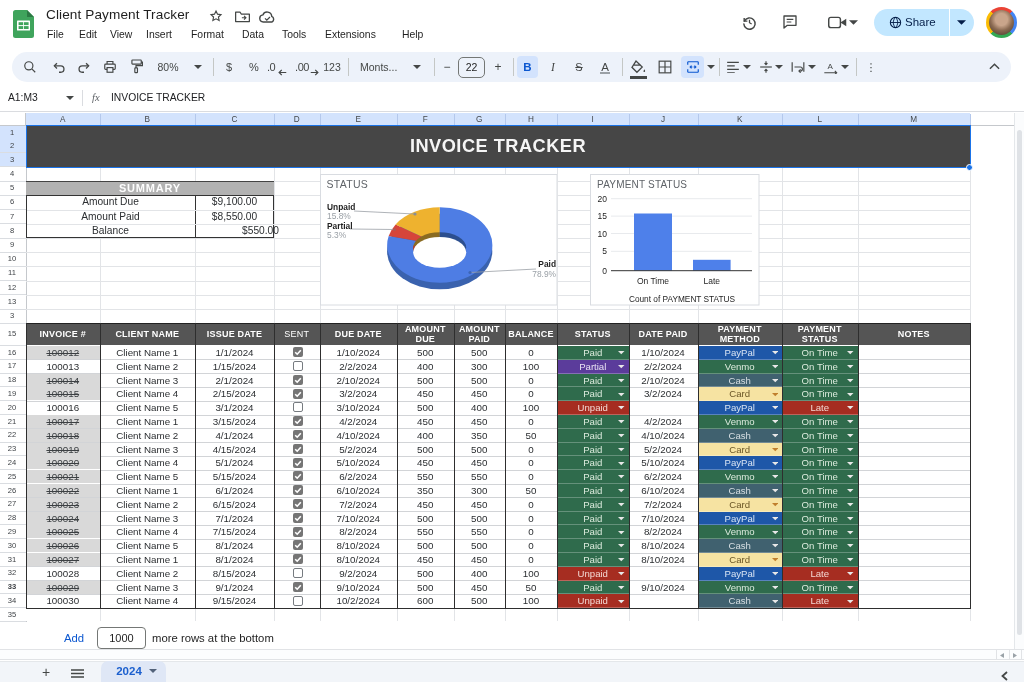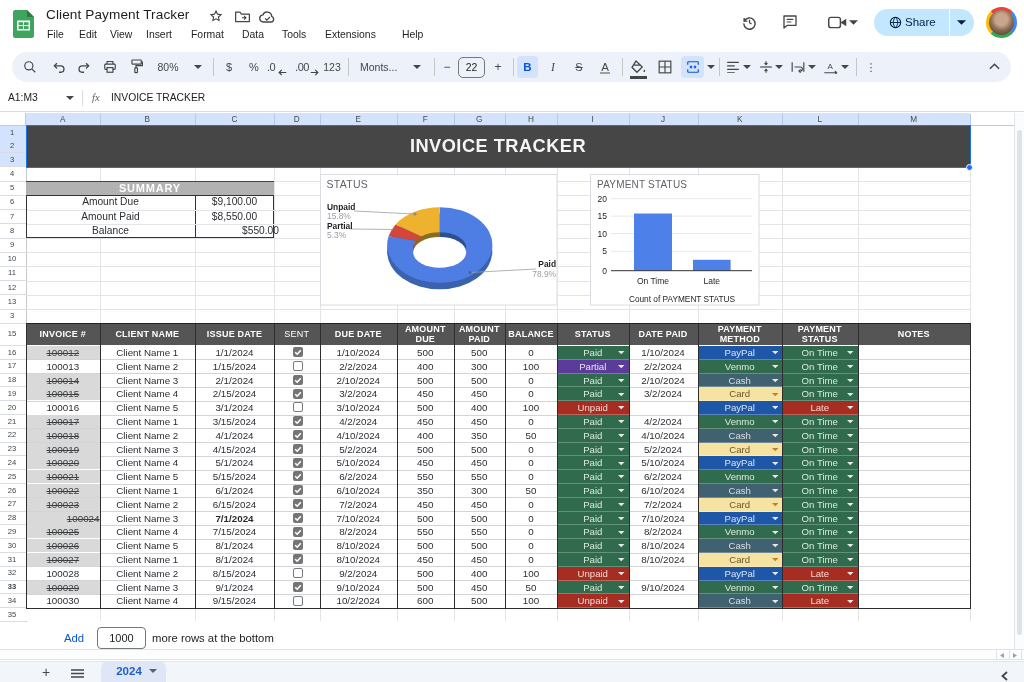--- a/index.html
+++ b/index.html
@@ -723,23 +723,23 @@
 <div class="a" style="left:628.5px;top:497.8px;width:69.0px;height:13.8px;line-height:13.8px;font-size:9.8px;color:#2b2e31;text-align:center;font-weight:normal;">7/2/2024</div>
 <div class="a" style="left:697.5px;top:497.8px;width:84.5px;height:13.8px;background:#f6e3a2;line-height:13.2px;font-size:9.6px;color:#6b5626;text-align:center;box-shadow:inset 0 -0.8px rgba(255,255,255,0.35);">Card</div>
 <svg class="a" style="left:771.5px;top:503.0px" width="6.5" height="4" viewBox="0 0 10 6">
     <path d="M0 0 L5 5 L10 0 Z" fill="#c07f2d"></path>
   </svg>
 <div class="a" style="left:782.0px;top:497.8px;width:75.5px;height:13.8px;background:#2f6b4c;line-height:13.2px;font-size:9.6px;color:#dcebdd;text-align:center;box-shadow:inset 0 -0.8px rgba(255,255,255,0.35);">On Time</div>
 <svg class="a" style="left:847.0px;top:503.0px" width="6.5" height="4" viewBox="0 0 10 6">
     <path d="M0 0 L5 5 L10 0 Z" fill="#e8e8e8"></path>
   </svg>
 <div class="a" style="left:27.0px;top:511.6px;width:72.5px;height:13.0px;background:#d9d9d9;"></div>
-<div class="a" style="left:26.0px;top:511.6px;width:73.5px;height:13.8px;line-height:13.8px;font-size:9.8px;color:#3c4043;text-align:right;font-weight:normal;text-decoration:line-through;">100024</div>
+<div class="a" style="left:26.0px;top:511.6px;width:73.5px;height:13.8px;line-height:13.8px;font-size:9.8px;color:#3c4043;text-align:center;font-weight:normal;text-decoration:line-through;">100024</div>
 <div class="a" style="left:99.5px;top:511.6px;width:95.5px;height:13.8px;line-height:13.8px;font-size:9.8px;color:#2b2e31;text-align:center;font-weight:normal;">Client Name 3</div>
-<div class="a" style="left:195.0px;top:511.6px;width:79.0px;height:13.8px;line-height:13.8px;font-size:9.8px;color:#2b2e31;text-align:center;font-weight:bold;">7/1/2024</div>
+<div class="a" style="left:195.0px;top:511.6px;width:79.0px;height:13.8px;line-height:13.8px;font-size:9.8px;color:#2b2e31;text-align:center;font-weight:normal;">7/1/2024</div>
 <div class="a" style="left:292.8px;top:512.8px;width:10px;height:10px;background:#757575;border-radius:2px"></div>
 <svg class="a" style="left:292.8px;top:512.8px" width="10" height="10" viewBox="0 0 10 10" fill="none" stroke="#fff" stroke-width="1.6">
     <path d="M2.2 5.2 L4.2 7.2 L7.8 3.2"></path>
   </svg>
 <div class="a" style="left:319.5px;top:511.6px;width:77.5px;height:13.8px;line-height:13.8px;font-size:9.8px;color:#2b2e31;text-align:center;font-weight:normal;">7/10/2024</div>
 <div class="a" style="left:397.0px;top:511.6px;width:56.5px;height:13.8px;line-height:13.8px;font-size:9.8px;color:#2b2e31;text-align:center;font-weight:normal;">500</div>
 <div class="a" style="left:453.5px;top:511.6px;width:51.5px;height:13.8px;line-height:13.8px;font-size:9.8px;color:#2b2e31;text-align:center;font-weight:normal;">500</div>
 <div class="a" style="left:505.0px;top:511.6px;width:52.0px;height:13.8px;line-height:13.8px;font-size:9.8px;color:#2b2e31;text-align:center;font-weight:normal;">0</div>
 <div class="a" style="left:557.0px;top:511.6px;width:71.5px;height:13.8px;background:#2f6b4c;line-height:13.2px;font-size:9.6px;color:#dcebdd;text-align:center;box-shadow:inset 0 -0.8px rgba(255,255,255,0.35);">Paid</div>
 <svg class="a" style="left:618.0px;top:516.8px" width="6.5" height="4" viewBox="0 0 10 6">

